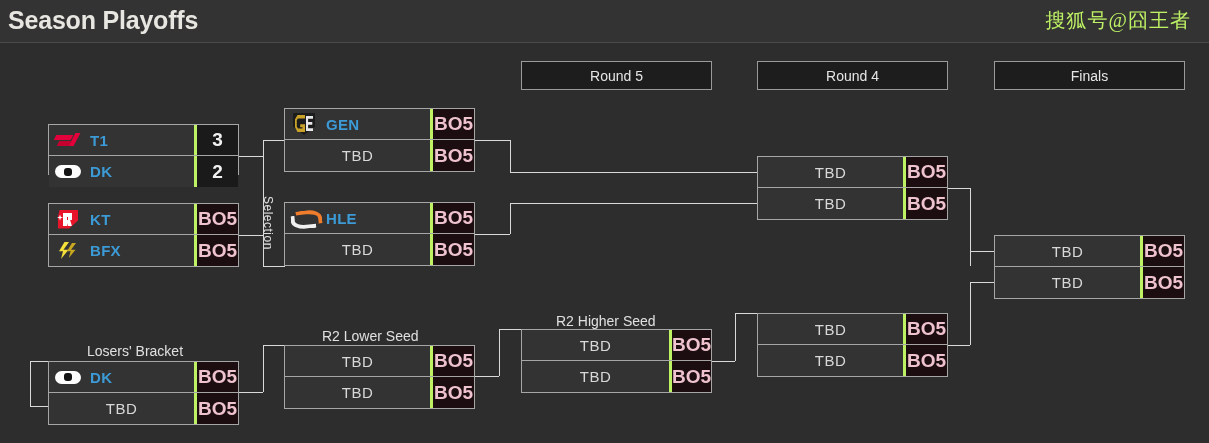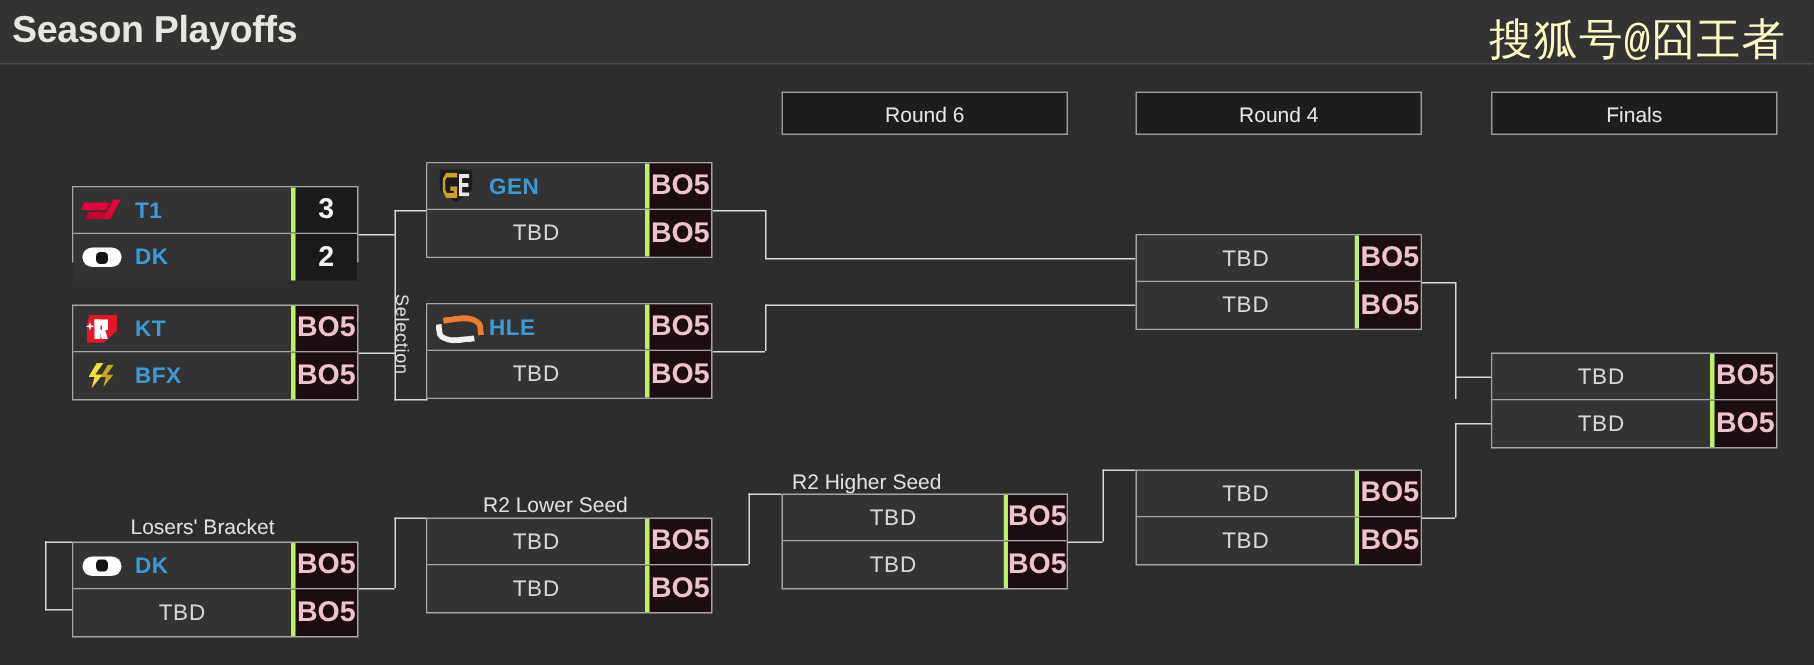--- a/index.html
+++ b/index.html
@@ -18,22 +18,22 @@
     background:#333333;
     border-bottom:1px solid #4a4a4a;
   }
   .title{
     position:absolute;left:8px;top:6px;
     font-size:25px;font-weight:bold;color:#e8e6e0;
     letter-spacing:-0.2px;
   }
   .watermark{
     position:absolute;right:18px;top:7px;
-    font-size:29px;color:#fef9c3;
-    font-family:Liberation Mono, monospace;
+    font-size:20px;color:#bef264;
+    font-family:Liberation Serif, serif;
     letter-spacing:1px;
   }
 
   
   .rhead{
     position:absolute;height:29px;
     background:#1d1d1d;
     border:1px solid #9a9a9a;
     color:#e6e6e6;font-size:14px;
     display:flex;align-items:center;justify-content:center;
@@ -155,21 +155,21 @@
 <body>
 
 <div id="stage">
 
   <div class="titlebar">
     <div class="title">Season Playoffs</div>
     <div class="watermark">搜狐号@囧王者</div>
   </div>
 
   <div class="rhead" style="left:521px;top:61px;width:191px;">
-    <span>Round 6</span>
+    <span>Round 5</span>
   </div>
   <div class="rhead" style="left:757px;top:61px;width:191px;">
     <span>Round 4</span>
   </div>
   <div class="rhead" style="left:994px;top:61px;width:191px;">
     <span>Finals</span>
   </div>
 
   <div class="ln lnh" style="left:239px;top:156px;width:24px;"></div>
   <div class="ln lnh" style="left:239px;top:235px;width:24px;"></div>
@@ -208,21 +208,21 @@
   <div class="ln lnh" style="left:735px;top:313px;width:22px;"></div>
 
   <div class="ln lnh" style="left:948px;top:345px;width:22px;"></div>
   <div class="ln lnv" style="left:970px;top:282px;height:63px;"></div>
   <div class="ln lnh" style="left:970px;top:282px;width:24px;"></div>
 
   <div class="vlabel" style="left:275px;top:196px;">Selection</div>
 
   <div class="caption" style="left:87px;top:343px;">Losers' Bracket</div>
   <div class="caption" style="left:322px;top:328px;">R2 Lower Seed</div>
-  <div class="caption" style="left:528px;top:313px;">R2 Higher Seed</div>
+  <div class="caption" style="left:556px;top:313px;">R2 Higher Seed</div>
 
   <div class="match" style="left:48px;top:124px;width:191px;height:51px;text-align:center;">
     <div class="row top">
       <div class="namecell">
         <span class="logo">
           <span class="lg-t1">
               <i class="a"></i>
               <i class="c"></i>
               <i class="b"></i>
             </span>

